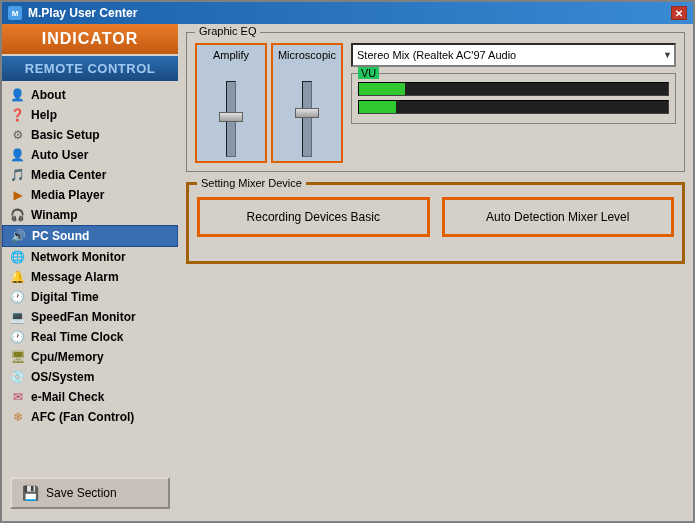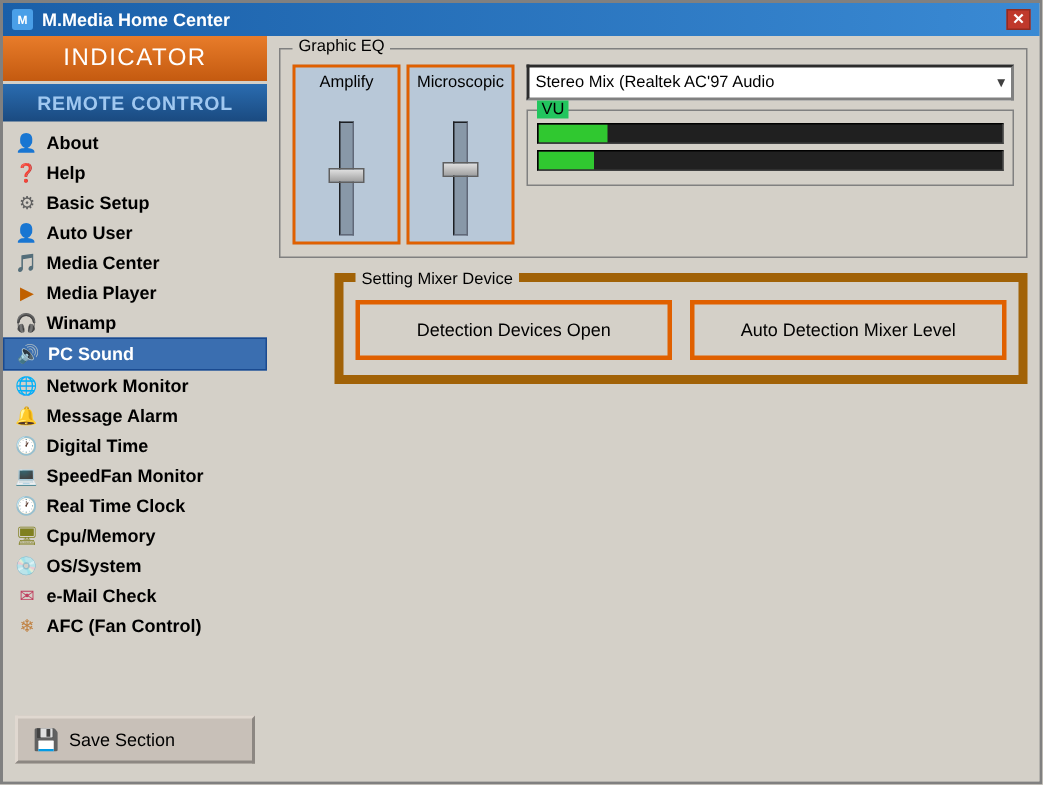--- a/index.html
+++ b/index.html
@@ -79,21 +79,21 @@
       display: flex;
       flex-direction: column;
       flex-shrink: 0;
       padding-bottom: 8px;
     }
 
     .sidebar-indicator {
       background: linear-gradient(to bottom, #e87c2a, #c45a10);
       color: white;
       font-size: 16px;
-      font-weight: normal;
+      font-weight: bold;
       text-align: center;
       padding: 6px 0;
       letter-spacing: 1px;
       margin-bottom: 2px;
     }
 
     .sidebar-remote {
       background: linear-gradient(to bottom, #2a6cb0, #1a4a80);
       color: #a0c8f0;
       font-size: 13px;
@@ -311,25 +311,24 @@
       overflow: hidden;
     }
     .vu-bar-fill {
       height: 100%;
       background: #30c830;
       width: 15%;
     }
 
     
     .mixer-group {
-      border: 6px solid #a16207;
-      padding: 8px 8px 10px;
-      position: relative;
-      background: #d4d0c8;
-      margin-left: 37px;
+      border: 3px solid #a16207;
+      padding: 8px 8px 24px;
+      position: relative;
+      background: #d4d0c8;
     }
     .mixer-group-title {
       position: absolute;
       top: -8px;
       left: 8px;
       background: #d4d0c8;
       padding: 0 4px;
       font-size: 11px;
     }
 
@@ -353,21 +352,21 @@
     }
   </style>
 </head>
 <body>
 
 <div class="window">
 
   <div class="title-bar">
     <div class="title-bar-left">
       <div class="title-icon">M</div>
-      <span>M.Media Home Center</span>
+      <span>M.Play User Center</span>
     </div>
     <div class="title-bar-close">✕</div>
   </div>
 
   <div class="main-content">
 
     <div class="sidebar">
 
       <div class="sidebar-indicator">INDICATOR</div>
       <div class="sidebar-remote">REMOTE CONTROL</div>
@@ -497,20 +496,20 @@
               </div>
             </div>
 
           </div>
         </div>
       </div>
 
       <div class="mixer-group">
         <span class="mixer-group-title">Setting Mixer Device</span>
         <div class="mixer-buttons">
-          <button class="mixer-btn">Detection Devices Open</button>
+          <button class="mixer-btn">Recording Devices Basic</button>
           <button class="mixer-btn">Auto Detection Mixer Level</button>
         </div>
       </div>
 
     </div>
   </div>
 </div>
 
 </body></html>

